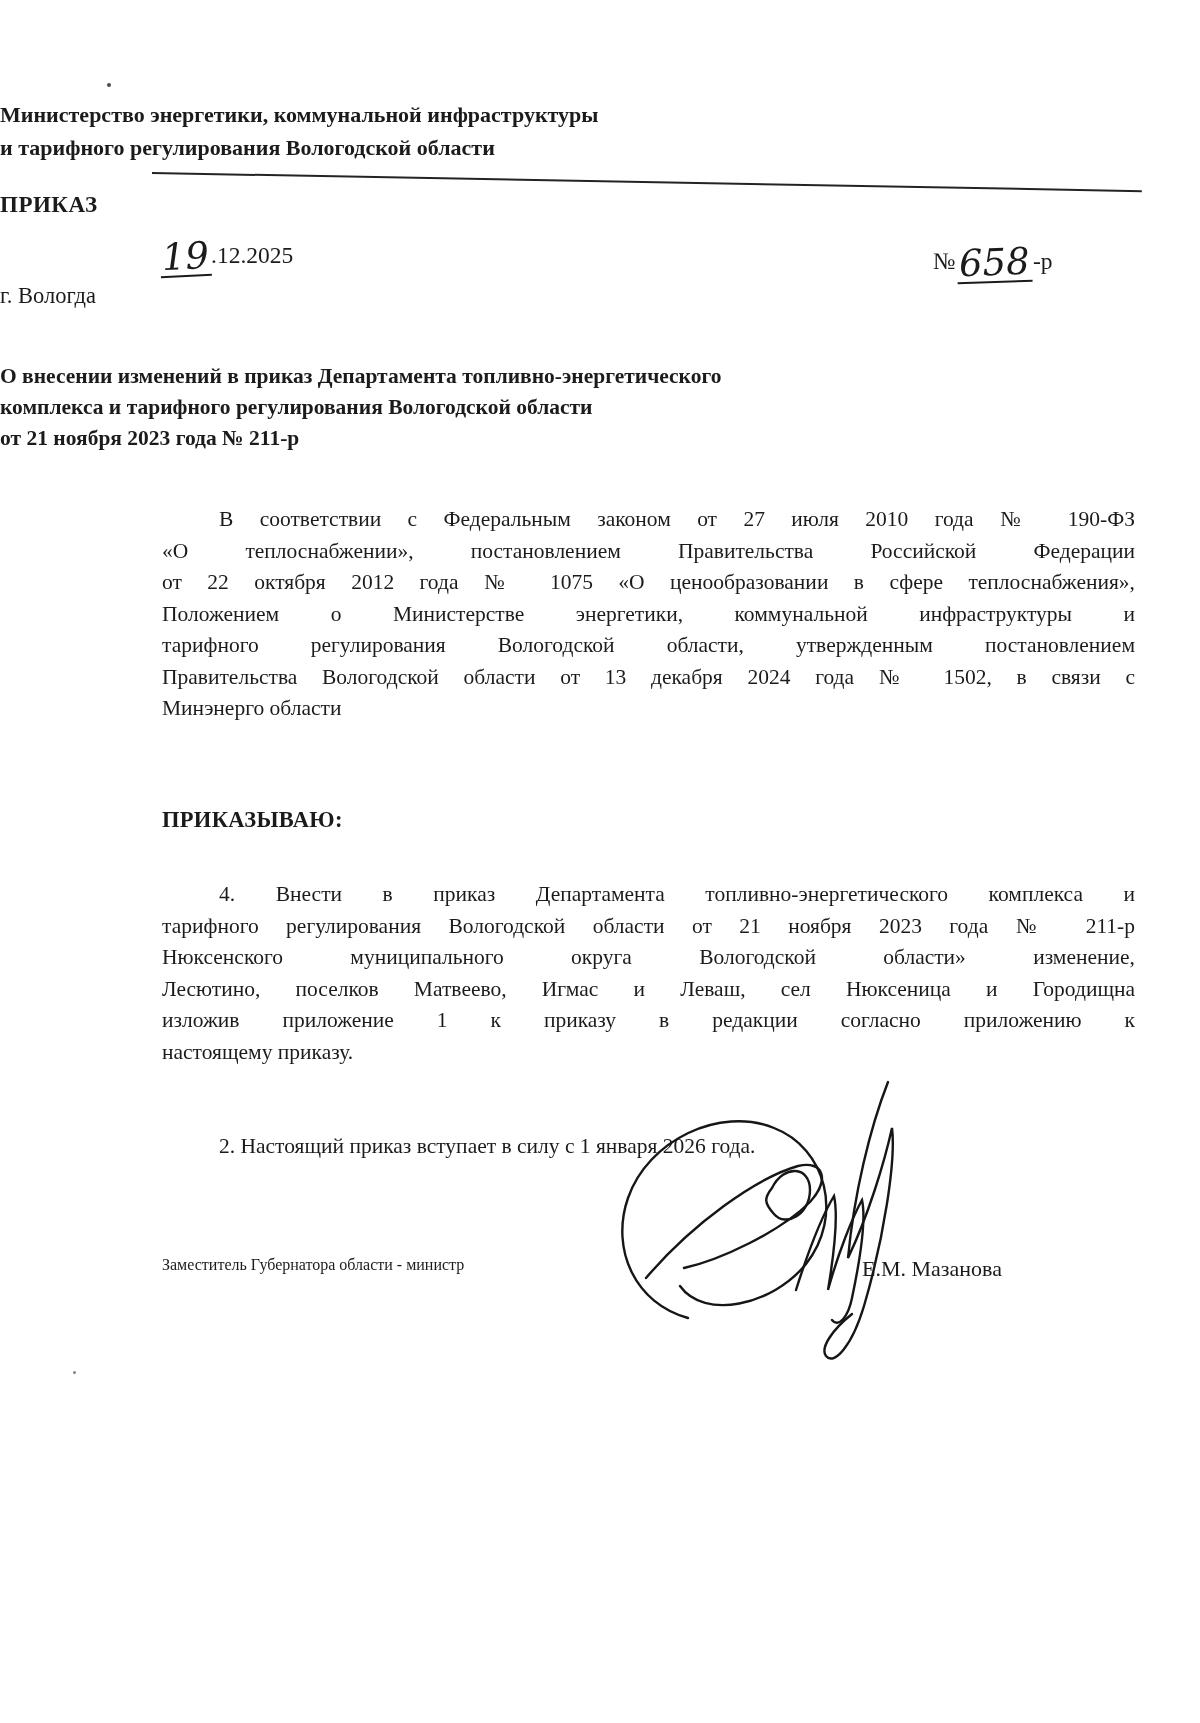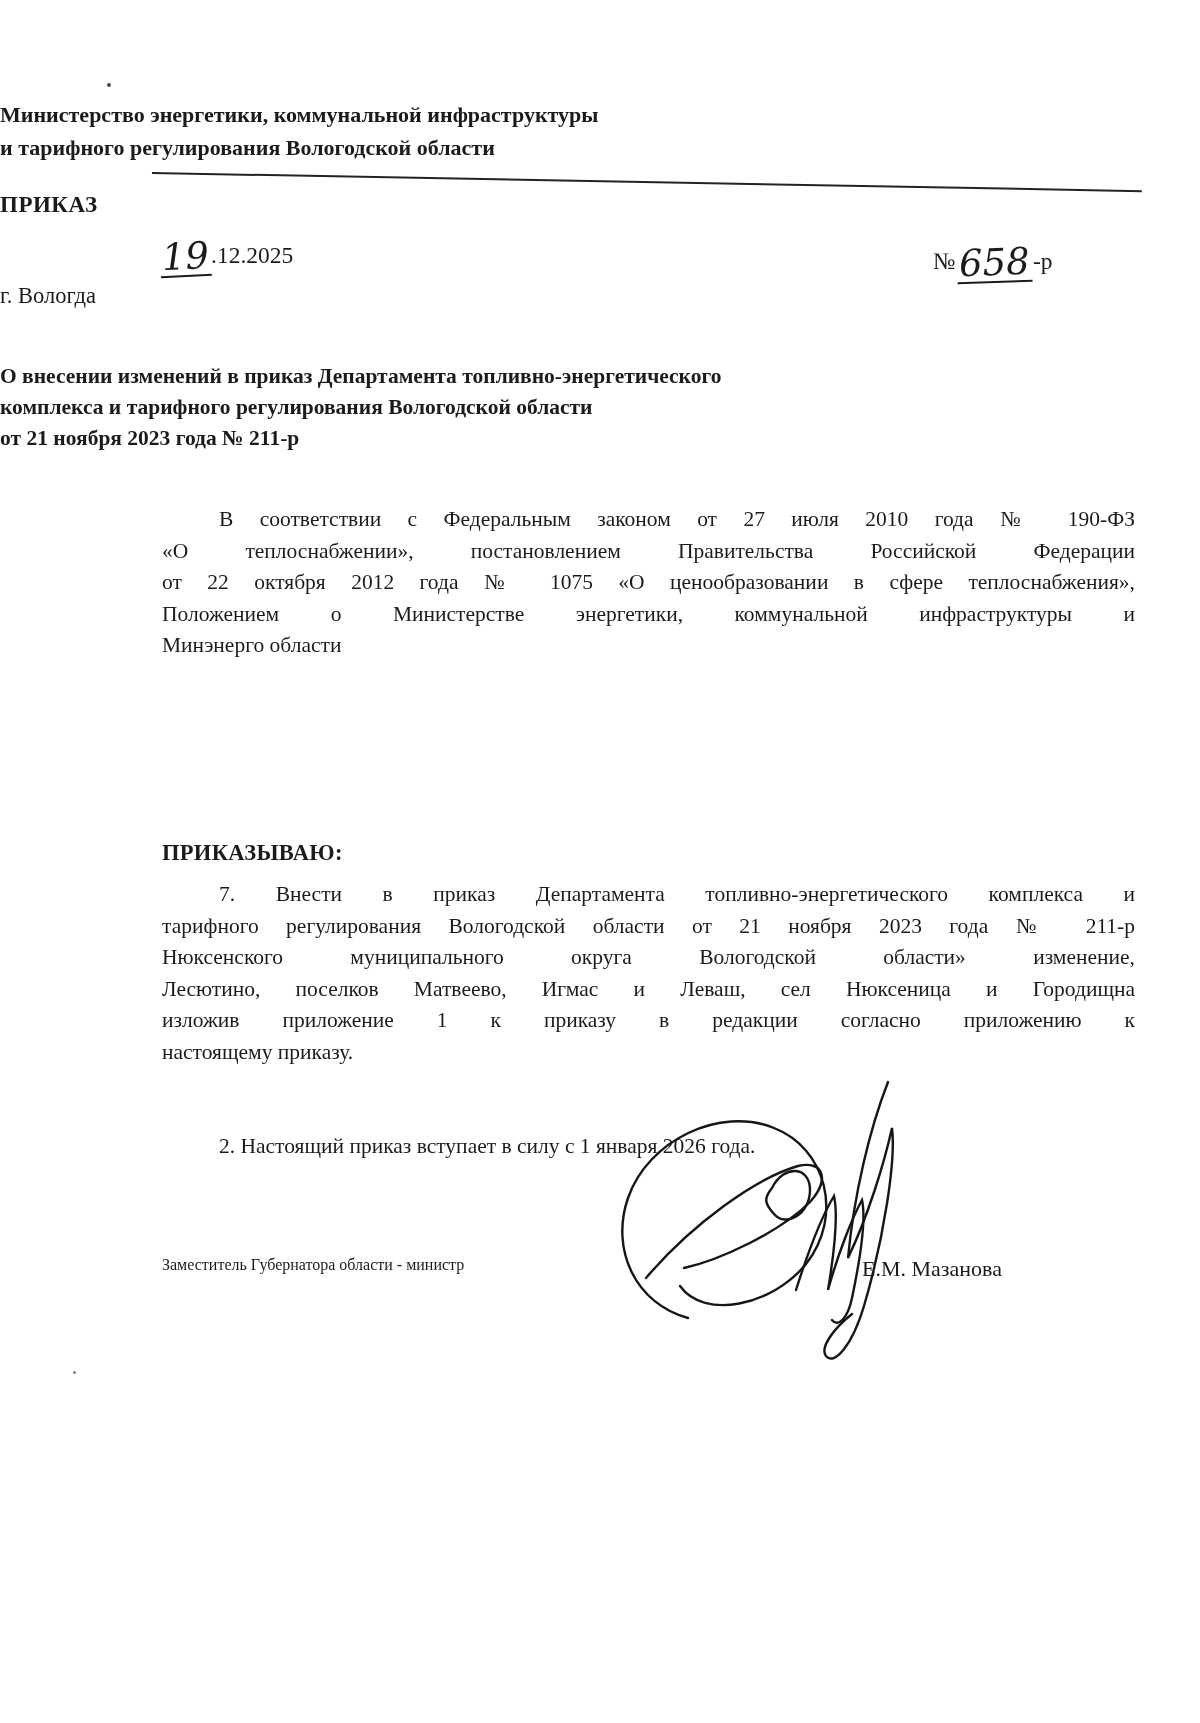--- a/index.html
+++ b/index.html
@@ -43,21 +43,21 @@
   .order-title { top: 361px; font-size: 21.5px; font-weight: bold; line-height: 31px; }
 
   .body-block { left: 162px; width: 973px; font-size: 21.5px; line-height: 31.5px; }
   .preamble { top: 504px; }
   .item1 { top: 879px; }
   .item2-line { top: 1131px; text-indent: 57px; }
   .jline { text-align: justify; text-align-last: justify; white-space: normal; }
   .jlast { text-align: left; }
   .indent { text-indent: 57px; }
 
-  .command-word { top: 807px; left: 162px; font-size: 22.5px; font-weight: bold; letter-spacing: 0.3px; margin-top: 33px; }
+  .command-word { top: 807px; left: 162px; font-size: 22.5px; font-weight: bold; letter-spacing: 0.3px; }
 
   .signoff-pos  { top: 1256px; left: 162px; font-size: 16px; white-space: nowrap; }
   .signoff-name { top: 1256px; left: 862px; font-size: 22px; white-space: nowrap; }
 
   .sig-svg { top: 1066px; left: 588px; width: 320px; height: 300px; }
   .sig-svg path { fill: none; stroke: #161616; stroke-width: 2.4; stroke-linecap: round; }
 
   .scan-dot { background: #4a4a4a; border-radius: 50%; }
   .dot-top { top: 83px; left: 107px; width: 4px; height: 4px; }
   .dot-bottom { top: 1371px; left: 73px; width: 3px; height: 3px; opacity: .7; }
@@ -88,27 +88,29 @@
     <div>О внесении изменений в приказ Департамента топливно-энергетического</div>
     <div>комплекса и тарифного регулирования Вологодской области</div>
     <div>от 21 ноября 2023 года № 211-р</div>
   </div>
 
   <div class="abs body-block preamble">
     <div class="jline indent">В соответствии с Федеральным законом от 27 июля 2010 года № 190-ФЗ</div>
     <div class="jline">«О теплоснабжении», постановлением Правительства Российской Федерации</div>
     <div class="jline">от 22 октября 2012 года № 1075 «О ценообразовании в сфере теплоснабжения»,</div>
     <div class="jline">Положением о Министерстве энергетики, коммунальной инфраструктуры и</div>
+    <div class="jline">тарифного регулирования Вологодской области, утвержденным постановлением</div>
+    <div class="jline">Правительства Вологодской области от 13 декабря 2024 года № 1502, в связи с</div>
     <div class="jlast">Минэнерго области</div>
   </div>
 
   <div class="abs command-word">ПРИКАЗЫВАЮ:</div>
 
   <div class="abs body-block item1">
-    <div class="jline indent">7. Внести в приказ Департамента топливно-энергетического комплекса и</div>
+    <div class="jline indent">4. Внести в приказ Департамента топливно-энергетического комплекса и</div>
     <div class="jline">тарифного регулирования Вологодской области от 21 ноября  2023 года № 211-р</div>
     <div class="jline">Нюксенского  муниципального округа Вологодской области» изменение,</div>
     <div class="jline">Лесютино, поселков Матвеево,  Игмас и Леваш, сел Нюксеница и Городищна</div>
     <div class="jline">изложив приложение 1 к приказу в редакции согласно приложению к</div>
     <div class="jlast">настоящему приказу.</div>
   </div>
 
   <div class="abs body-block item2-line">2. Настоящий приказ вступает в силу с 1 января 2026 года.</div>
 
   <svg class="abs sig-svg" viewBox="0 0 320 300" aria-hidden="true">

